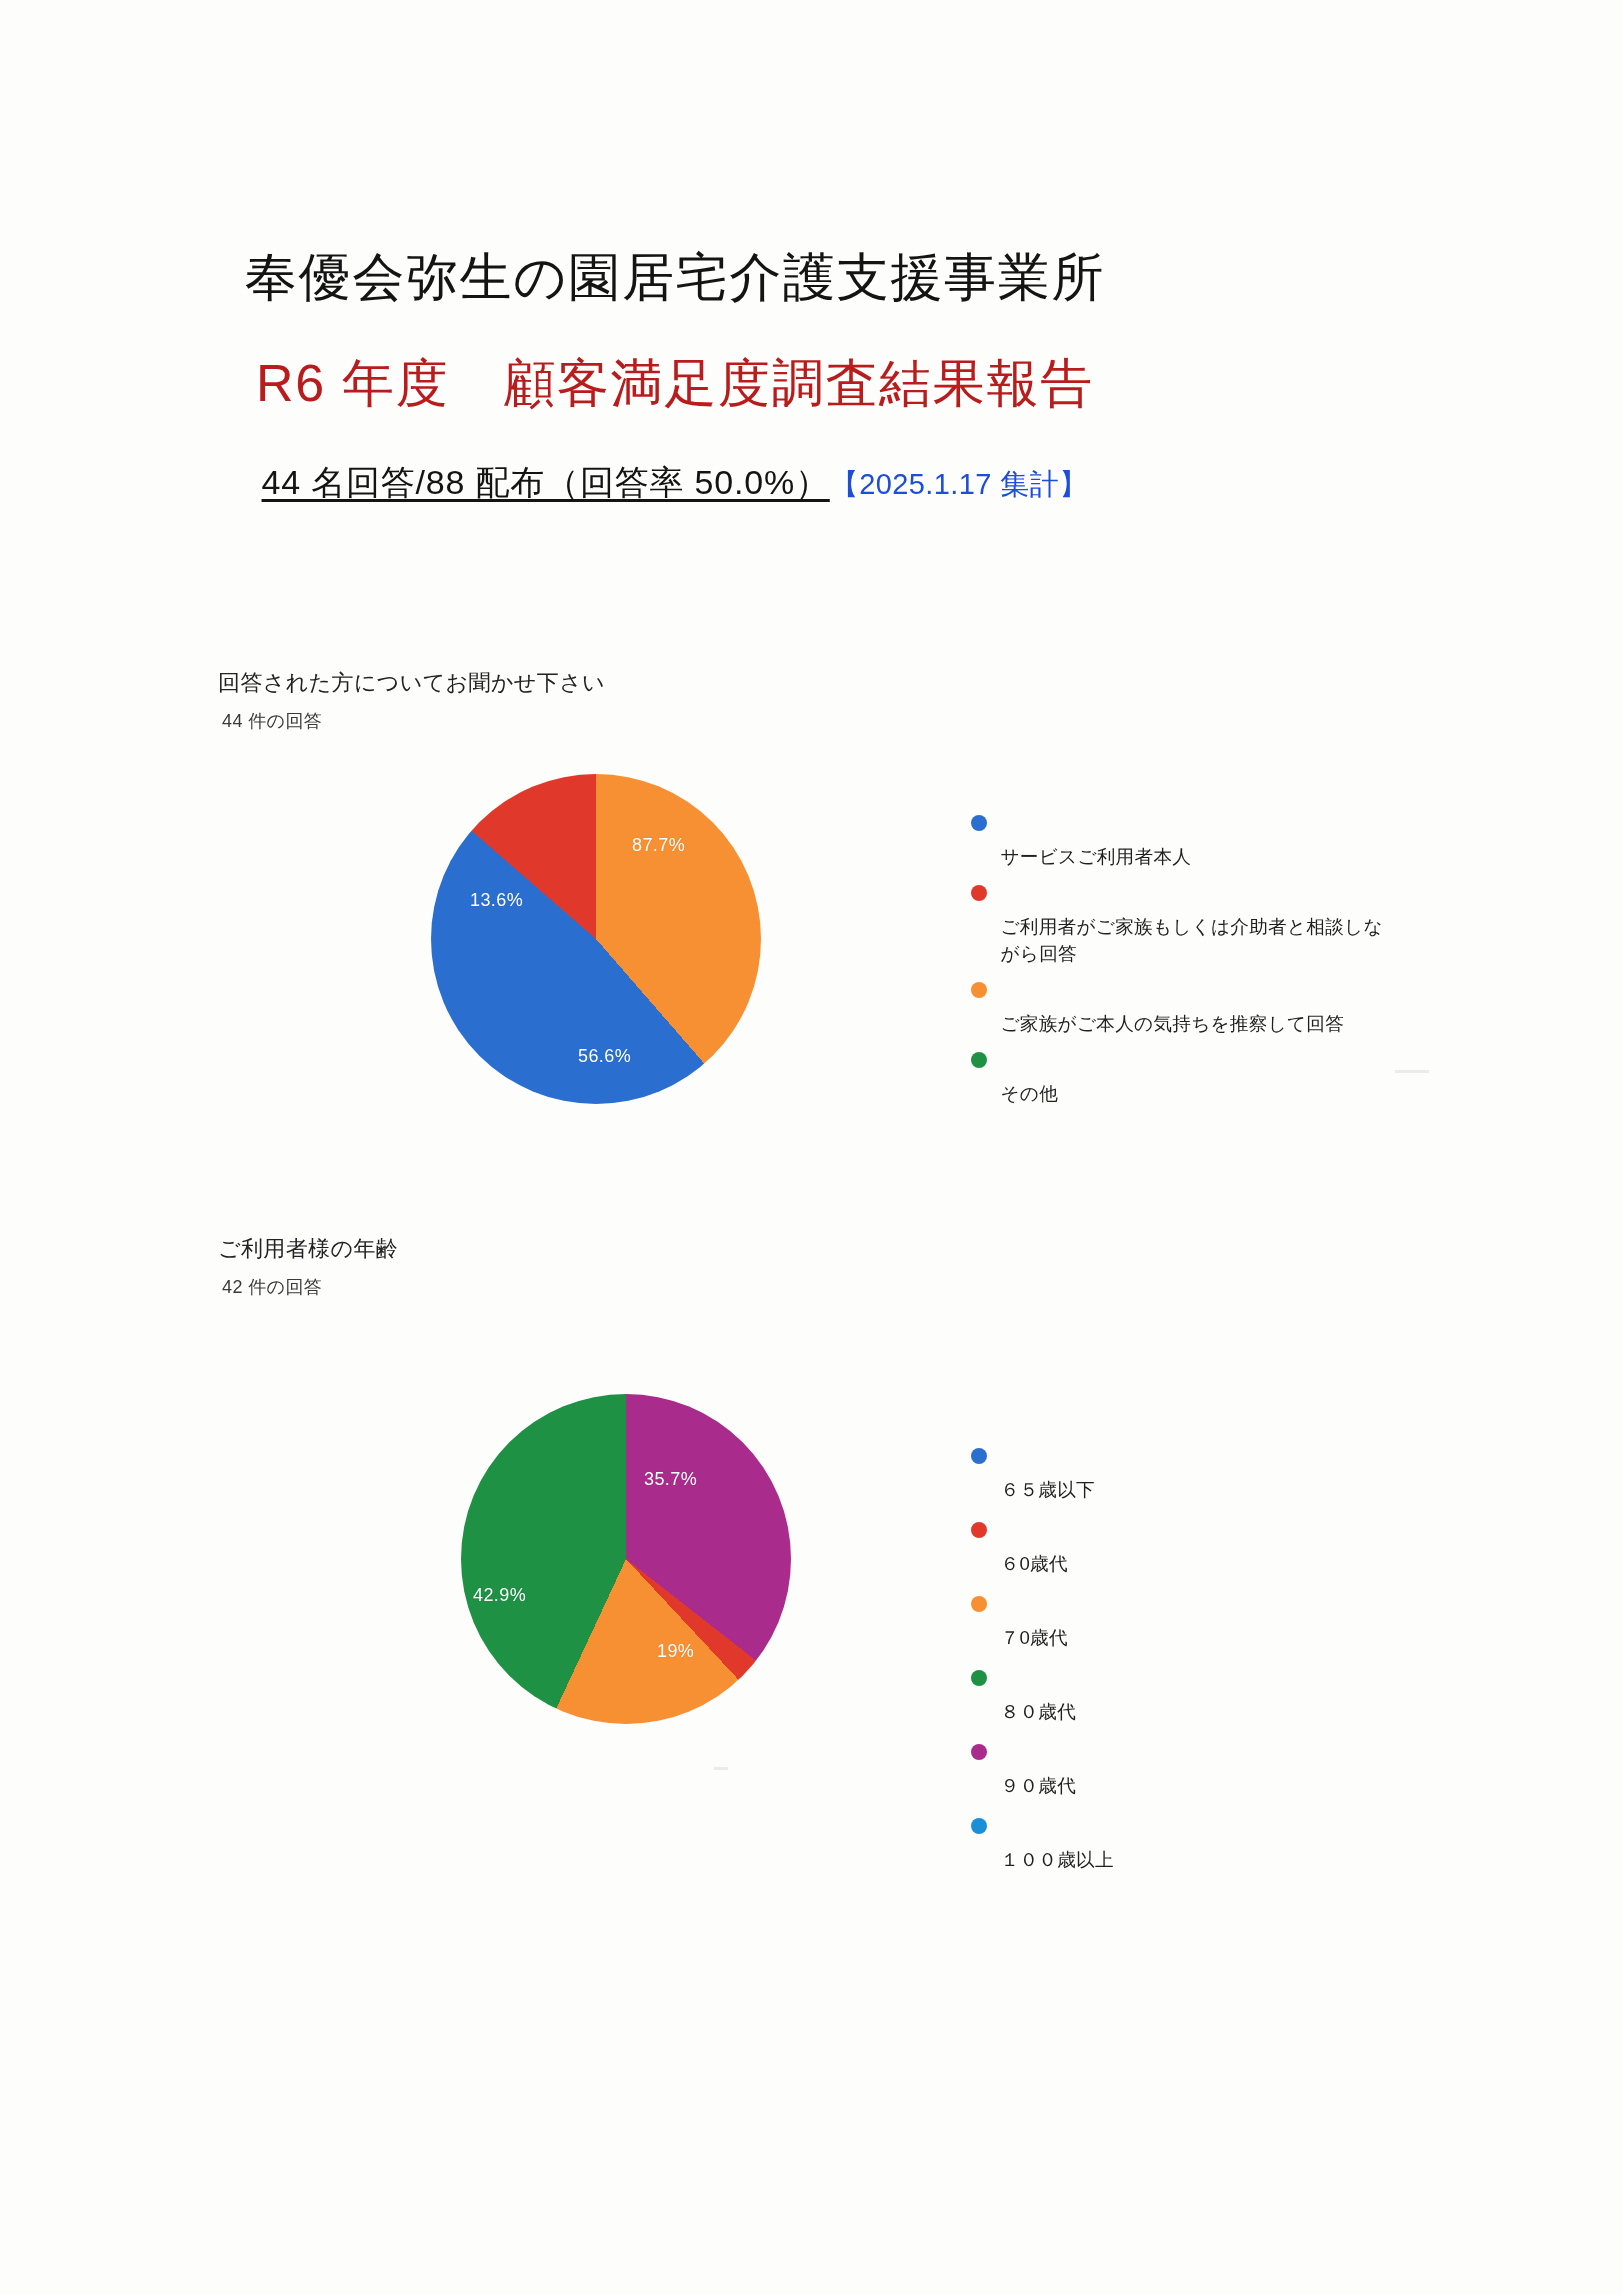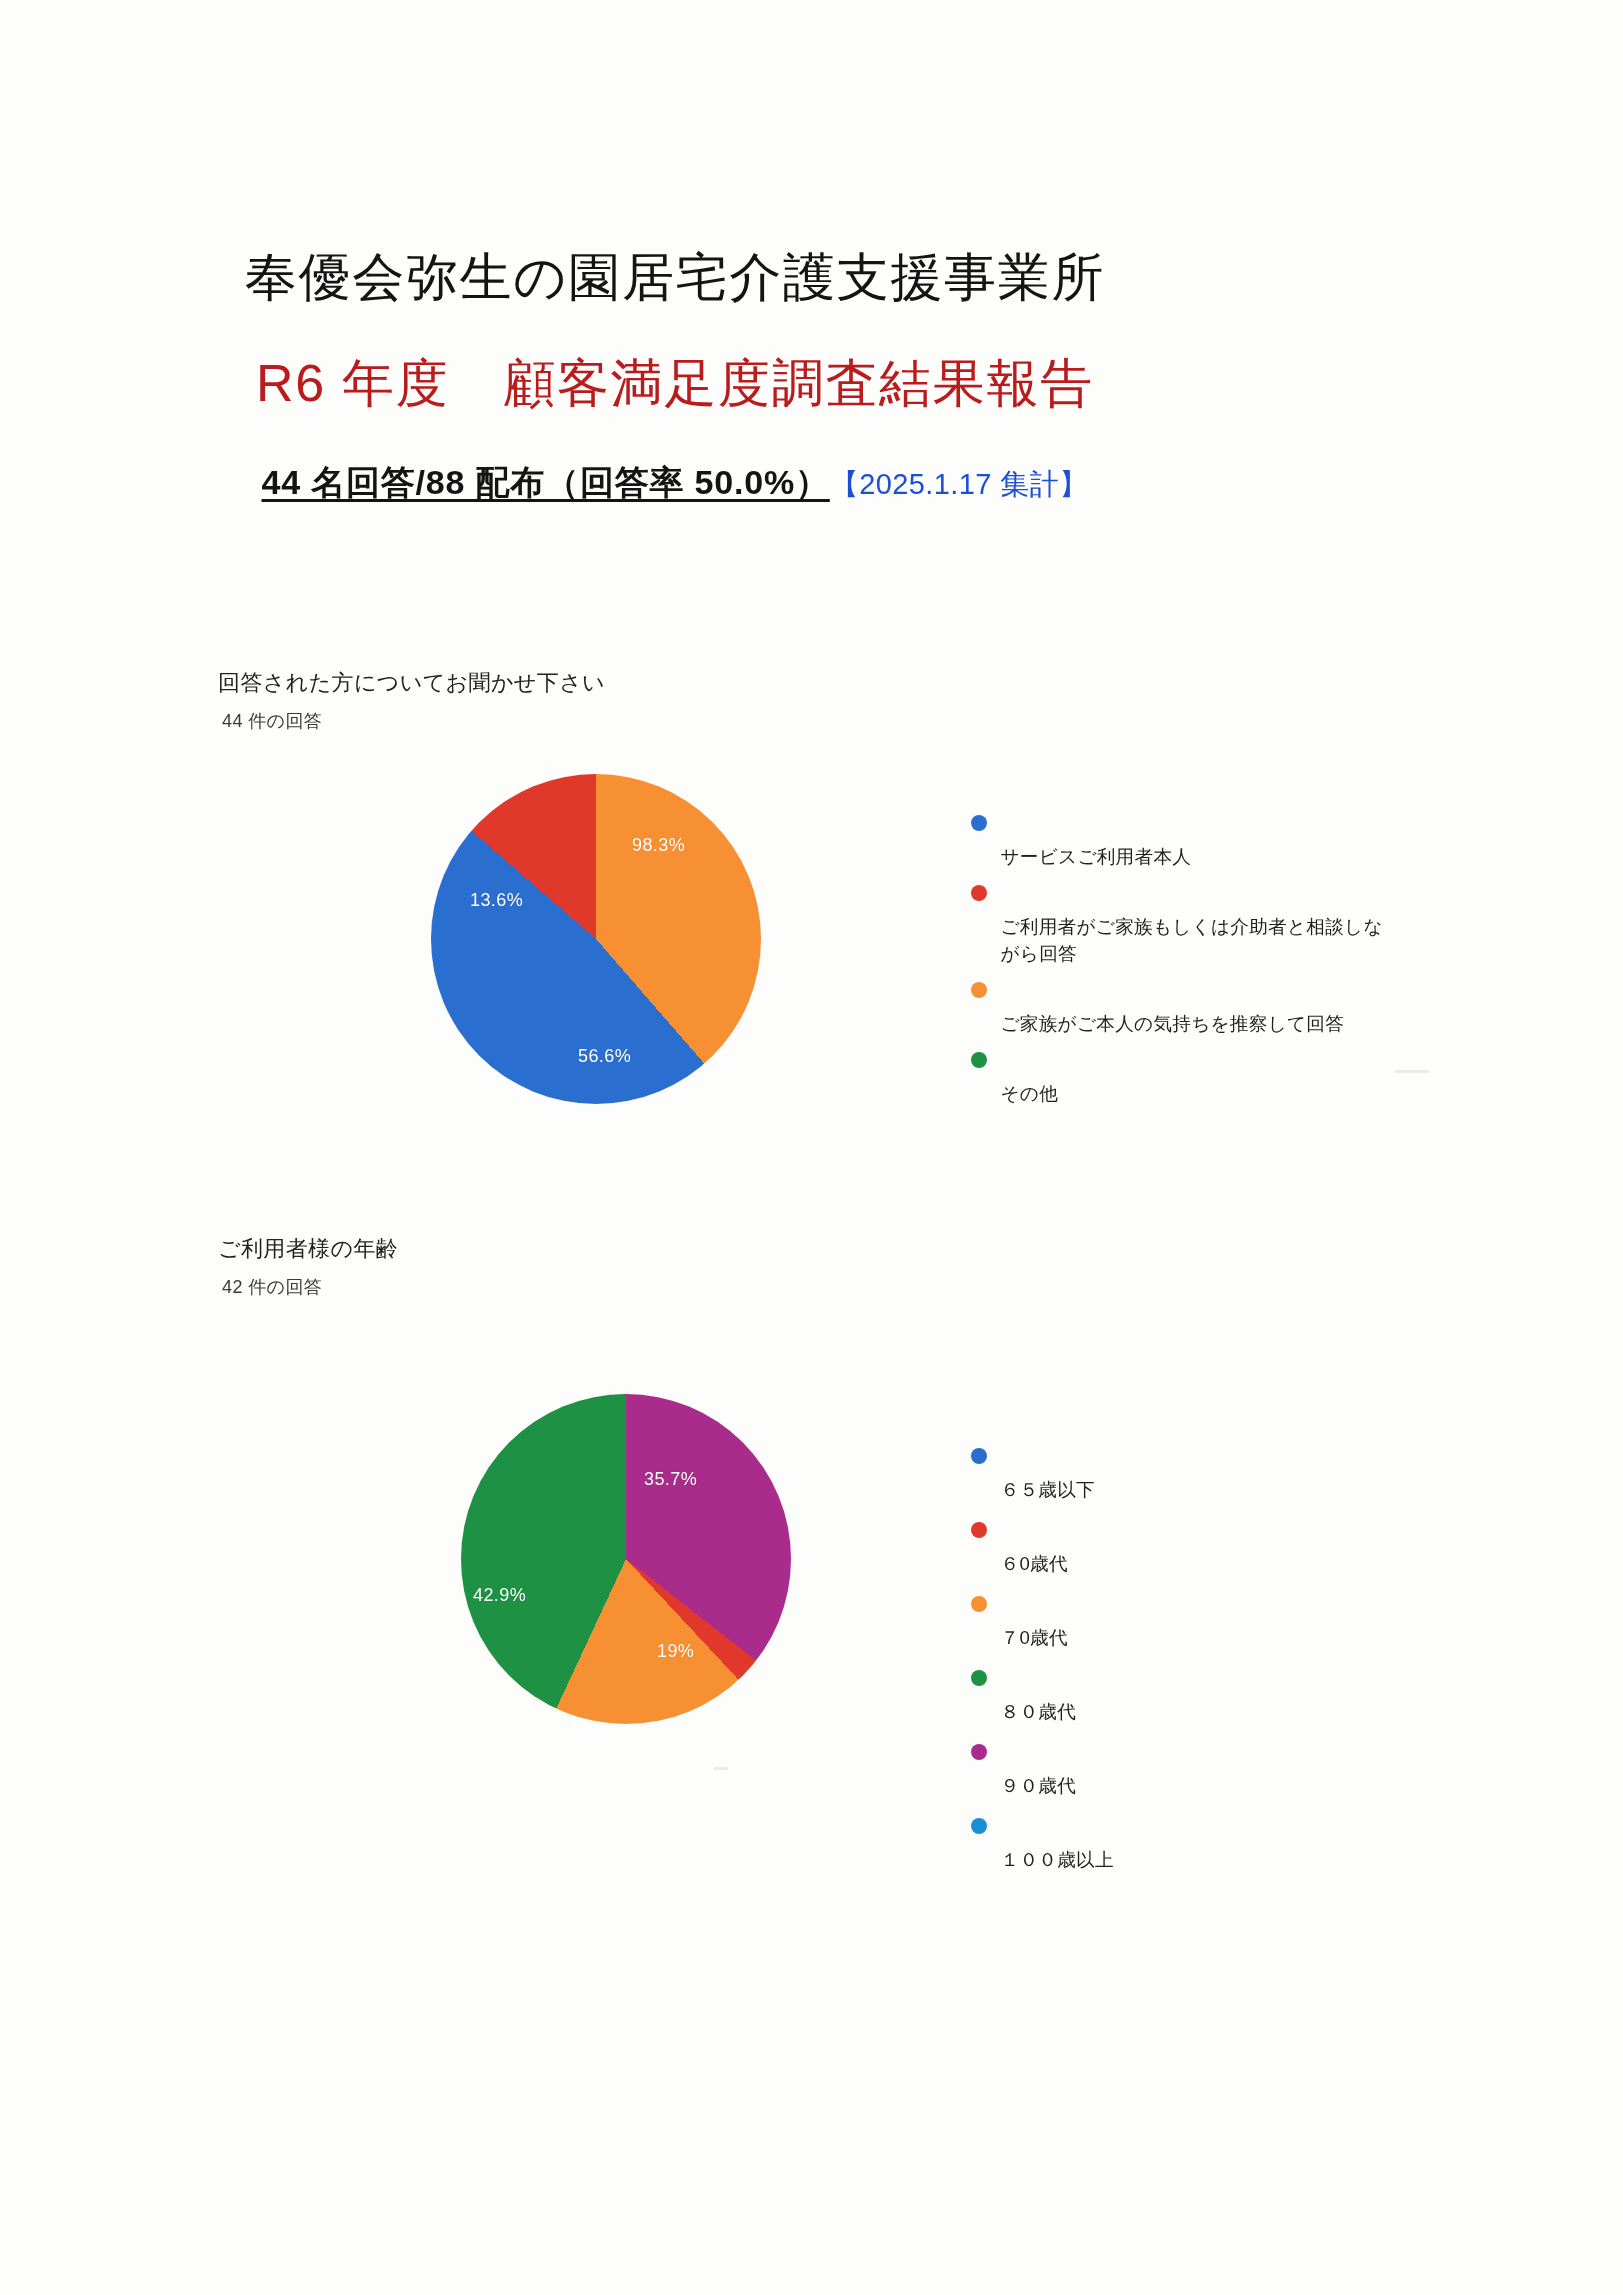--- a/index.html
+++ b/index.html
@@ -44,21 +44,21 @@
     color: #b91c1c;
     line-height: 1.25;
   }
   .subtitle-wrap {
     margin-top: 44px;
     font-size: 0;
     white-space: nowrap;
   }
   .subtitle-main {
     font-size: 34px;
-    font-weight: 700;
+    font-weight: 400;
     color: #141414;
     text-decoration: underline;
     text-underline-offset: 5px;
     letter-spacing: 0.8px;
   }
   .subtitle-note {
     font-size: 29px;
     font-weight: 400;
     color: #1d4ed8;
     letter-spacing: 0.4px;
@@ -177,21 +177,21 @@
   <div class="chart-block first">
     <div class="q-title">回答された方についてお聞かせ下さい</div>
     <div class="q-count">44 件の回答</div>
 
     <div class="pie-area">
       <div class="pie p1" style="background: conic-gradient(from 0deg,
              #f79032 0deg 139deg,
              #2a6fd0 139deg 311deg,
              #e0392c 311deg 360deg);"></div>
 
-      <div class="slice-label" style="left:632px; top:70px;">98.3%</div>
+      <div class="slice-label" style="left:632px; top:70px;">87.7%</div>
       <div class="slice-label" style="left:470px; top:125px;">13.6%</div>
       <div class="slice-label" style="left:578px; top:281px;">56.6%</div>
 
       <div class="legend l1">
         <div class="legend-row">
           <span class="dot" style="background:#2a6fd0;"></span>
           <span class="legend-label">サービスご利用者本人</span>
         </div>
         <div class="legend-row">
           <span class="dot" style="background:#e0392c;"></span>

